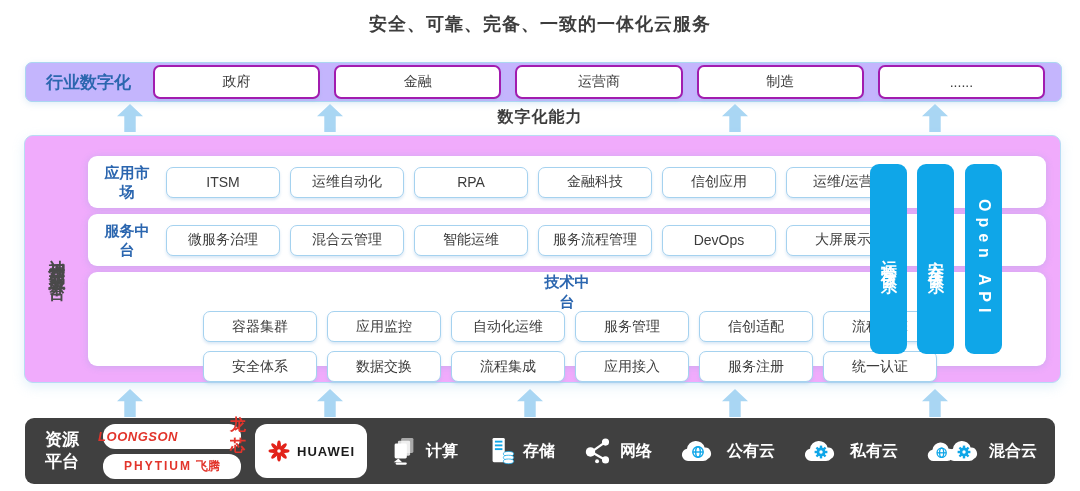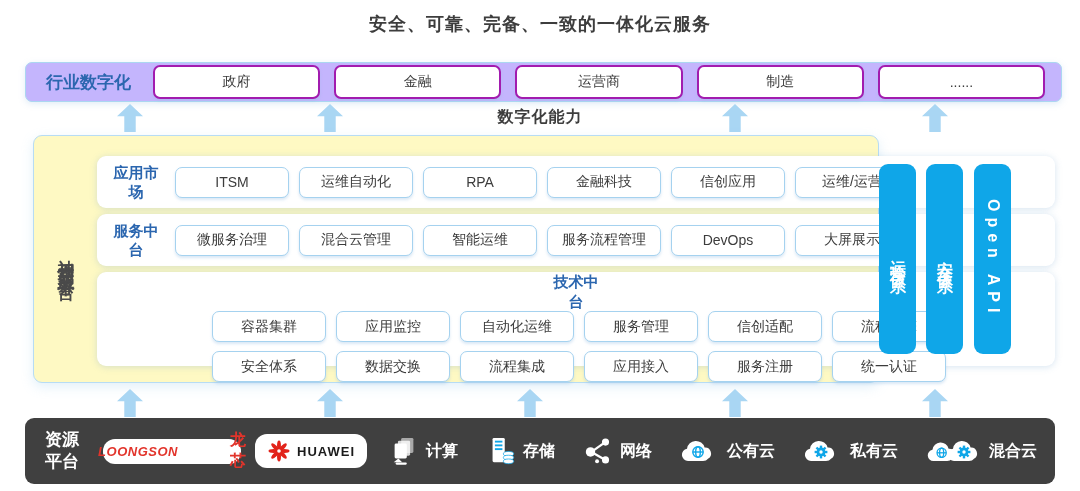--- a/index.html
+++ b/index.html
@@ -21,22 +21,22 @@
     display:flex;align-items:center;justify-content:center;font-size:14px;color:#3c3c3c;}
   .pill:last-child{margin-right:0;}
 
   
   .arrow-up{position:absolute;width:26px;height:28px;background:#a9d6f3;
     clip-path:polygon(50% 0%,100% 44%,72% 44%,72% 100%,28% 100%,28% 44%,0% 44%);}
   .cap-label{position:absolute;top:107px;left:0;width:100%;text-align:center;
     font-size:16px;font-weight:700;color:#3d3d3d;letter-spacing:1px;}
 
   
-  .main-box{position:absolute;left:33px;top:135px;width:846px;height:248px;
-    background:#fef9c3;border:1px solid #b7dcf4;border-radius:9px;
+  .main-box{position:absolute;left:24px;top:135px;width:1037px;height:248px;
+    background:#f0abfc;border:1px solid #b7dcf4;border-radius:9px;
     box-shadow:0 4px 12px rgba(150,200,235,.28);box-sizing:border-box;}
   .platform-name{position:absolute;left:10px;top:0;height:100%;width:44px;
     display:flex;align-items:center;justify-content:center;}
   .platform-name span{writing-mode:vertical-rl;text-orientation:upright;
     font-size:17px;font-weight:700;color:#4a4a4a;letter-spacing:3px;}
 
   .sec{position:absolute;left:63px;width:958px;background:#fff;border-radius:9px;
     box-shadow:0 1px 7px rgba(120,165,205,.30);
     display:flex;align-items:center;box-sizing:border-box;padding-left:16px;}
   .sec-a{top:20px;height:52px;}
@@ -60,21 +60,21 @@
     background:#404040;border-radius:9px;display:flex;align-items:center;
     box-sizing:border-box;padding:0 18px 0 20px;}
   .res-label{width:40px;font-size:17px;font-weight:700;color:#fff;line-height:1.3;margin-right:18px;}
   .vendor-stack{display:flex;flex-direction:column;gap:5px;margin-right:14px;}
   .vendor{background:#fff;border-radius:12px;display:flex;align-items:center;justify-content:center;}
   .vendor-small{width:138px;height:25px;gap:4px;}
   .loongson-en{font-size:13px;font-weight:800;font-style:italic;color:#e2342b;letter-spacing:.5px;}
   .loongson-cn{font-size:16px;font-weight:800;color:#e2342b;margin-left:48px;}
   .phytium-en{font-size:12px;font-weight:700;color:#e2342b;letter-spacing:2px;}
   .phytium-cn{font-size:12px;font-weight:800;color:#e2342b;}
-  .vendor-huawei{width:112px;height:34px;gap:6px;}
+  .vendor-huawei{width:112px;height:54px;gap:6px;}
   .huawei-en{font-size:13px;font-weight:800;color:#1b1b1b;letter-spacing:1px;}
 
   .res-items{flex:1;display:flex;align-items:center;justify-content:space-between;margin-left:22px;}
   .res-item{display:flex;align-items:center;gap:7px;}
   .res-item .lbl{font-size:16px;font-weight:700;color:#fff;white-space:nowrap;}
 </style>
 </head>
 <body>
 
 <div class="canvas">
@@ -165,20 +165,24 @@
   <div class="arrow-up" style="left:922px;top:389px;"></div>
 
   <div class="resource-bar">
     <div class="res-label">资源平台</div>
 
     <div class="vendor-stack">
       <div class="vendor vendor-small">
         <span class="loongson-en">LOONGSON</span>
         <span class="loongson-cn">龙芯</span>
       </div>
+      <div class="vendor vendor-small">
+        <span class="phytium-en">PHYTIUM</span>
+        <span class="phytium-cn">飞腾</span>
+      </div>
     </div>
 
     <div class="vendor vendor-huawei">
       <svg width="24" height="24" viewBox="0 0 32 32">
         <g fill="#e2231a">
           <ellipse cx="16" cy="9" rx="2.6" ry="7" transform="rotate(0 16 16)"></ellipse>
           <ellipse cx="16" cy="9" rx="2.6" ry="7" transform="rotate(45 16 16)"></ellipse>
           <ellipse cx="16" cy="9" rx="2.6" ry="7" transform="rotate(90 16 16)"></ellipse>
           <ellipse cx="16" cy="9" rx="2.6" ry="7" transform="rotate(135 16 16)"></ellipse>
           <ellipse cx="16" cy="9" rx="2.6" ry="7" transform="rotate(180 16 16)"></ellipse>

